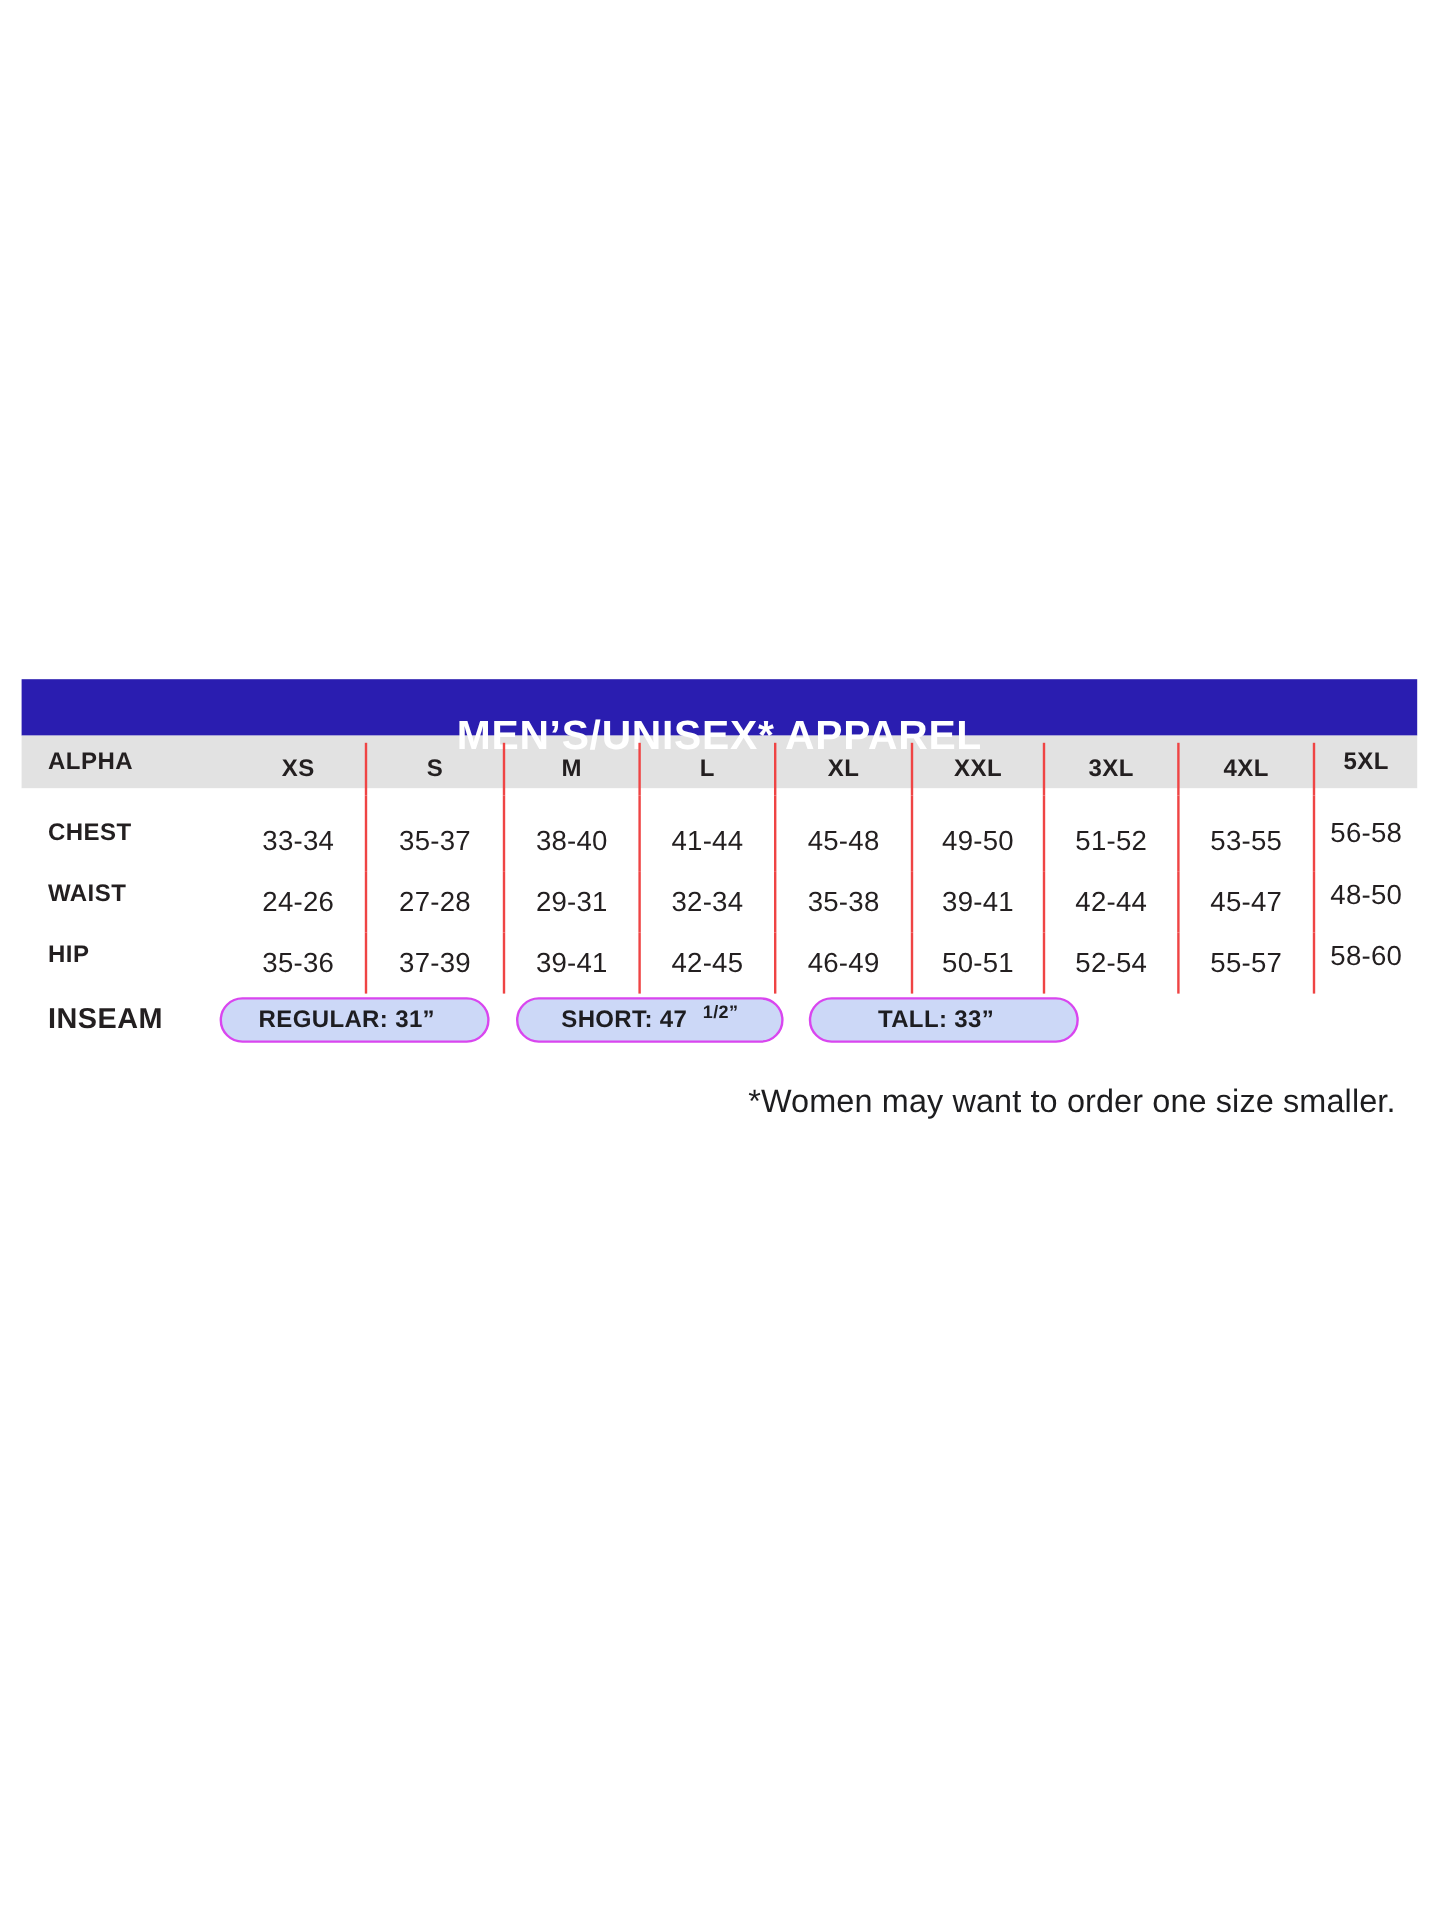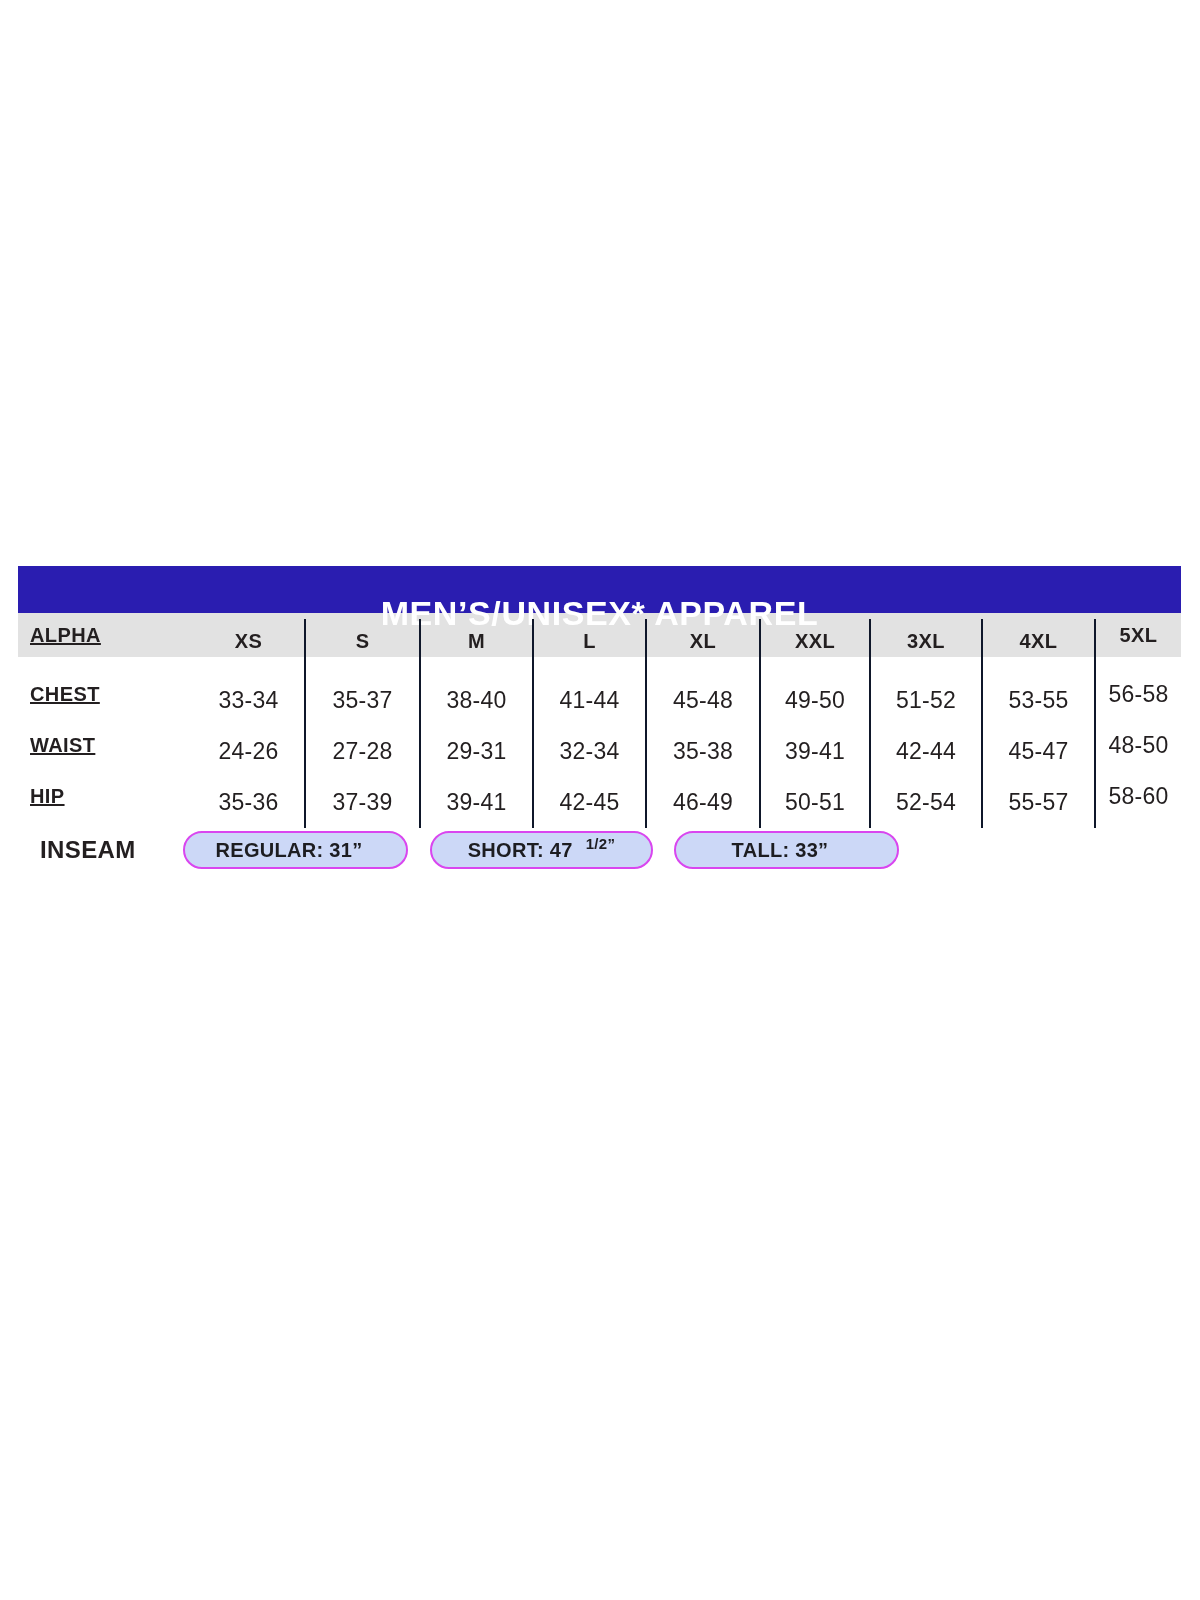--- a/index.html
+++ b/index.html
@@ -42,28 +42,27 @@
   .spacer-row { height: 12px; background: #ffffff; }
   .data-row   { height: 51px; background: #ffffff; }
   .c {
     height: 100%;
     display: flex;
     align-items: center;
     justify-content: center;
     font-size: 23px;
     letter-spacing: 0.2px;
   }
-  .c.b { border-right: 2px solid #0f172a; margin-top: 12px; }
+  .c.b { border-right: 2px solid #ef4444; margin-top: 12px; }
   .c.label-c {
     justify-content: flex-start;
-    padding-left: 12px;
+    padding-left: 22px;
     font-size: 20px;
     font-weight: bold;
     letter-spacing: 0.4px;
-    text-decoration: underline;
   }
   .header-row .c { font-size: 20px; font-weight: bold; letter-spacing: 0.4px; }
   .inseam-row {
     position: relative;
     height: 56px;
   }
   .inseam-label {
     position: absolute;
     left: 22px;
     top: 9px;
@@ -194,13 +193,14 @@
           <sup>1/2”</sup>
       </div>
       <div class="pill pill-3">
         <span>TALL: 33”</span>
           <sup></sup>
       </div>
     </div>
 
   </div>
 
+  <div class="footnote">*Women may want to order one size smaller.</div>
 </div>
 
 </body></html>

